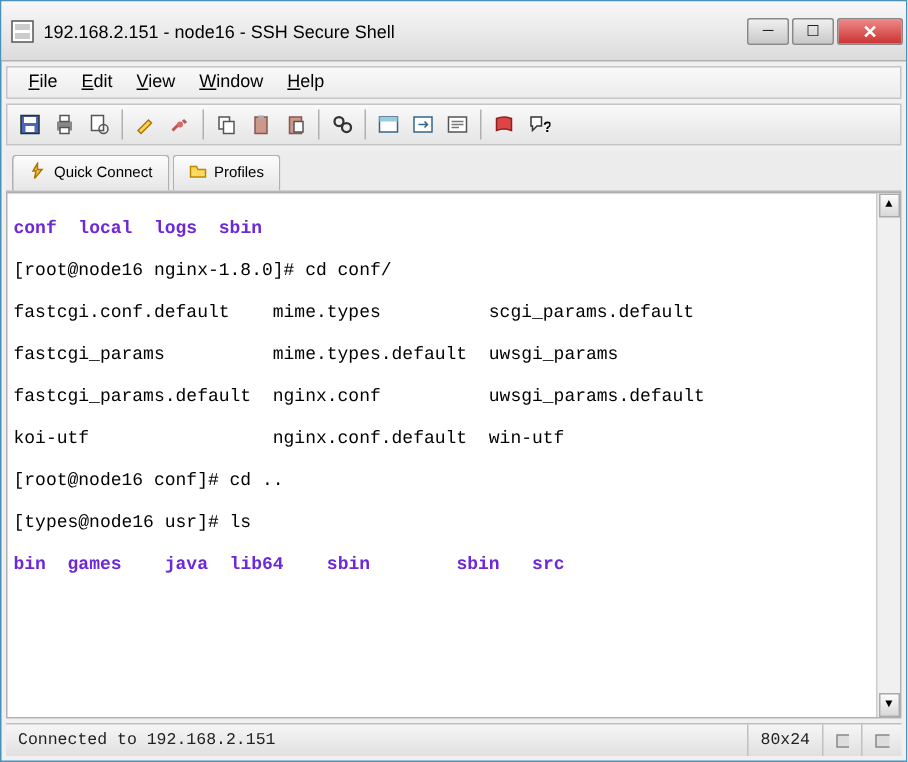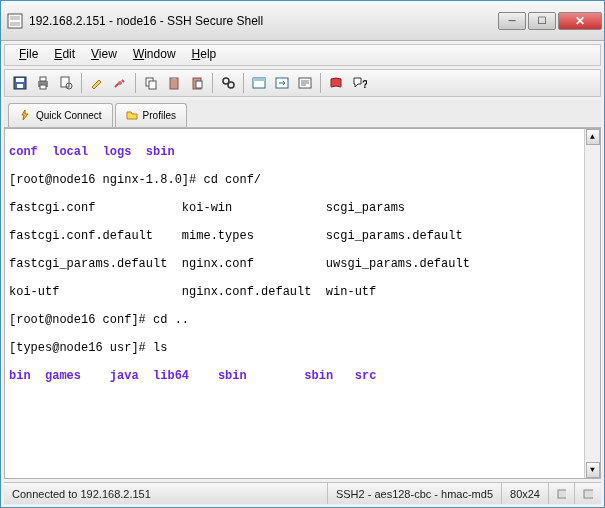--- a/index.html
+++ b/index.html
@@ -25,21 +25,21 @@
 
 .tabbar { height: 28px; background: #ececec; display: flex; align-items: flex-end; padding: 0 4px; border-bottom: 1px solid #b8b8b8; margin: 0 3px; }
 .tab { height: 24px; background: linear-gradient(to bottom, #fcfcfc, #e6e6e6); border: 1px solid #b0b0b0; border-bottom: none; border-radius: 3px 3px 0 0; padding: 3px 10px; display: flex; align-items: center; gap: 5px; cursor: pointer; margin-right: 2px; font-size: 10px; }
 
 .terminal { flex: 1; background: #fff; color: #000; font-family: Consolas, "Courier New", monospace; font-size: 12px; line-height: 14px; padding: 2px 4px; overflow: hidden; white-space: pre; border: 1px solid #b0b0b0; margin: 0 3px; position: relative; }
 .terminal .line { white-space: pre; }
 .dir { color: #6d28d9; font-weight: bold; }
 .scroll { position: absolute; right: 0; top: 0; bottom: 0; width: 16px; background: #f0f0f0; border-left: 1px solid #ccc; display: flex; flex-direction: column; align-items: center; justify-content: space-between; }
 .scroll .arrow { width: 14px; height: 16px; background: linear-gradient(to bottom, #fdfdfd, #d8d8d8); border: 1px solid #aaa; display: flex; align-items: center; justify-content: center; font-size: 8px; cursor: pointer; }
 
-.statusbar { height: 22px; background: linear-gradient(to bottom, #f6f6f6, #e0e0e0); border-top: 1px solid #c0c0c0; display: flex; align-items: center; font-size: 11px; color: #222; margin: 3px; }
+.statusbar { height: 22px; background: linear-gradient(to bottom, #f6f6f6, #e0e0e0); border-top: 1px solid #c0c0c0; display: flex; align-items: center; font-size: 11px; color: #222; margin: 3px; font-family: Liberation Mono, monospace; }
 .statusbar .cell { padding: 0 8px; border-right: 1px solid #c0c0c0; height: 100%; display: flex; align-items: center; }
 .statusbar .cell.flex { flex: 1; }
 .statusbar .cell.small { width: 26px; justify-content: center; }
 </style>
 </head>
 <body>
 
 <div class="window">
 
   <div class="titlebar">
@@ -169,22 +169,22 @@
       <span><svg width="12" height="12">
             <path d="M1 3 L5 3 L6 5 L11 5 L11 10 L1 10 Z" fill="#ffd860" stroke="#b80"></path>
           </svg></span>
       <span>Profiles</span>
     </div>
   </div>
 
   <div class="terminal">
 <div class="line"><span class="dir">conf</span>  <span class="dir">local</span>  <span class="dir">logs</span>  <span class="dir">sbin</span></div>
 <div class="line"><span>[root@node16 nginx-1.8.0]# </span><span>cd conf/</span></div>
-<div class="line"><span>fastcgi.conf            koi-win             scgi_params</span></div>
 <div class="line"><span>fastcgi.conf.default    mime.types          scgi_params.default</span></div>
+<div class="line"><span>fastcgi_params          mime.types.default  uwsgi_params</span></div>
 <div class="line"><span>fastcgi_params.default  nginx.conf          uwsgi_params.default</span></div>
 <div class="line"><span>koi-utf                 nginx.conf.default  win-utf</span></div>
 <div class="line"><span>[root@node16 conf]# </span><span>cd ..</span></div>
 <div class="line"><span>[types@node16 usr]# </span><span>ls</span></div>
 <div class="line"><span class="dir">bin</span>  <span class="dir">games</span>    <span class="dir">java</span>  <span class="dir">lib64</span>    <span class="dir">sbin</span>        <span class="dir">sbin</span>   <span class="dir">src</span></div>
 
 
 
 
 
@@ -195,21 +195,20 @@
 
 
     <div class="scroll">
       <div class="arrow">▲</div>
       <div class="arrow">▼</div>
     </div>
   </div>
 
   <div class="statusbar">
     <div class="cell flex">Connected to 192.168.2.151</div>
-    <div class="cell">SSH2 - aes128-cbc - hmac-md5</div>
     <div class="cell">80x24</div>
     <div class="cell small">
         <svg width="14" height="12">
           <rect x="1" y="2" width="12" height="8" fill="#ddd" stroke="#888"></rect>
         </svg>
       </div>
     <div class="cell small" style="border-right:none">
         <svg width="14" height="12">
           <rect x="1" y="2" width="12" height="8" fill="#ddd" stroke="#888"></rect>
         </svg>

